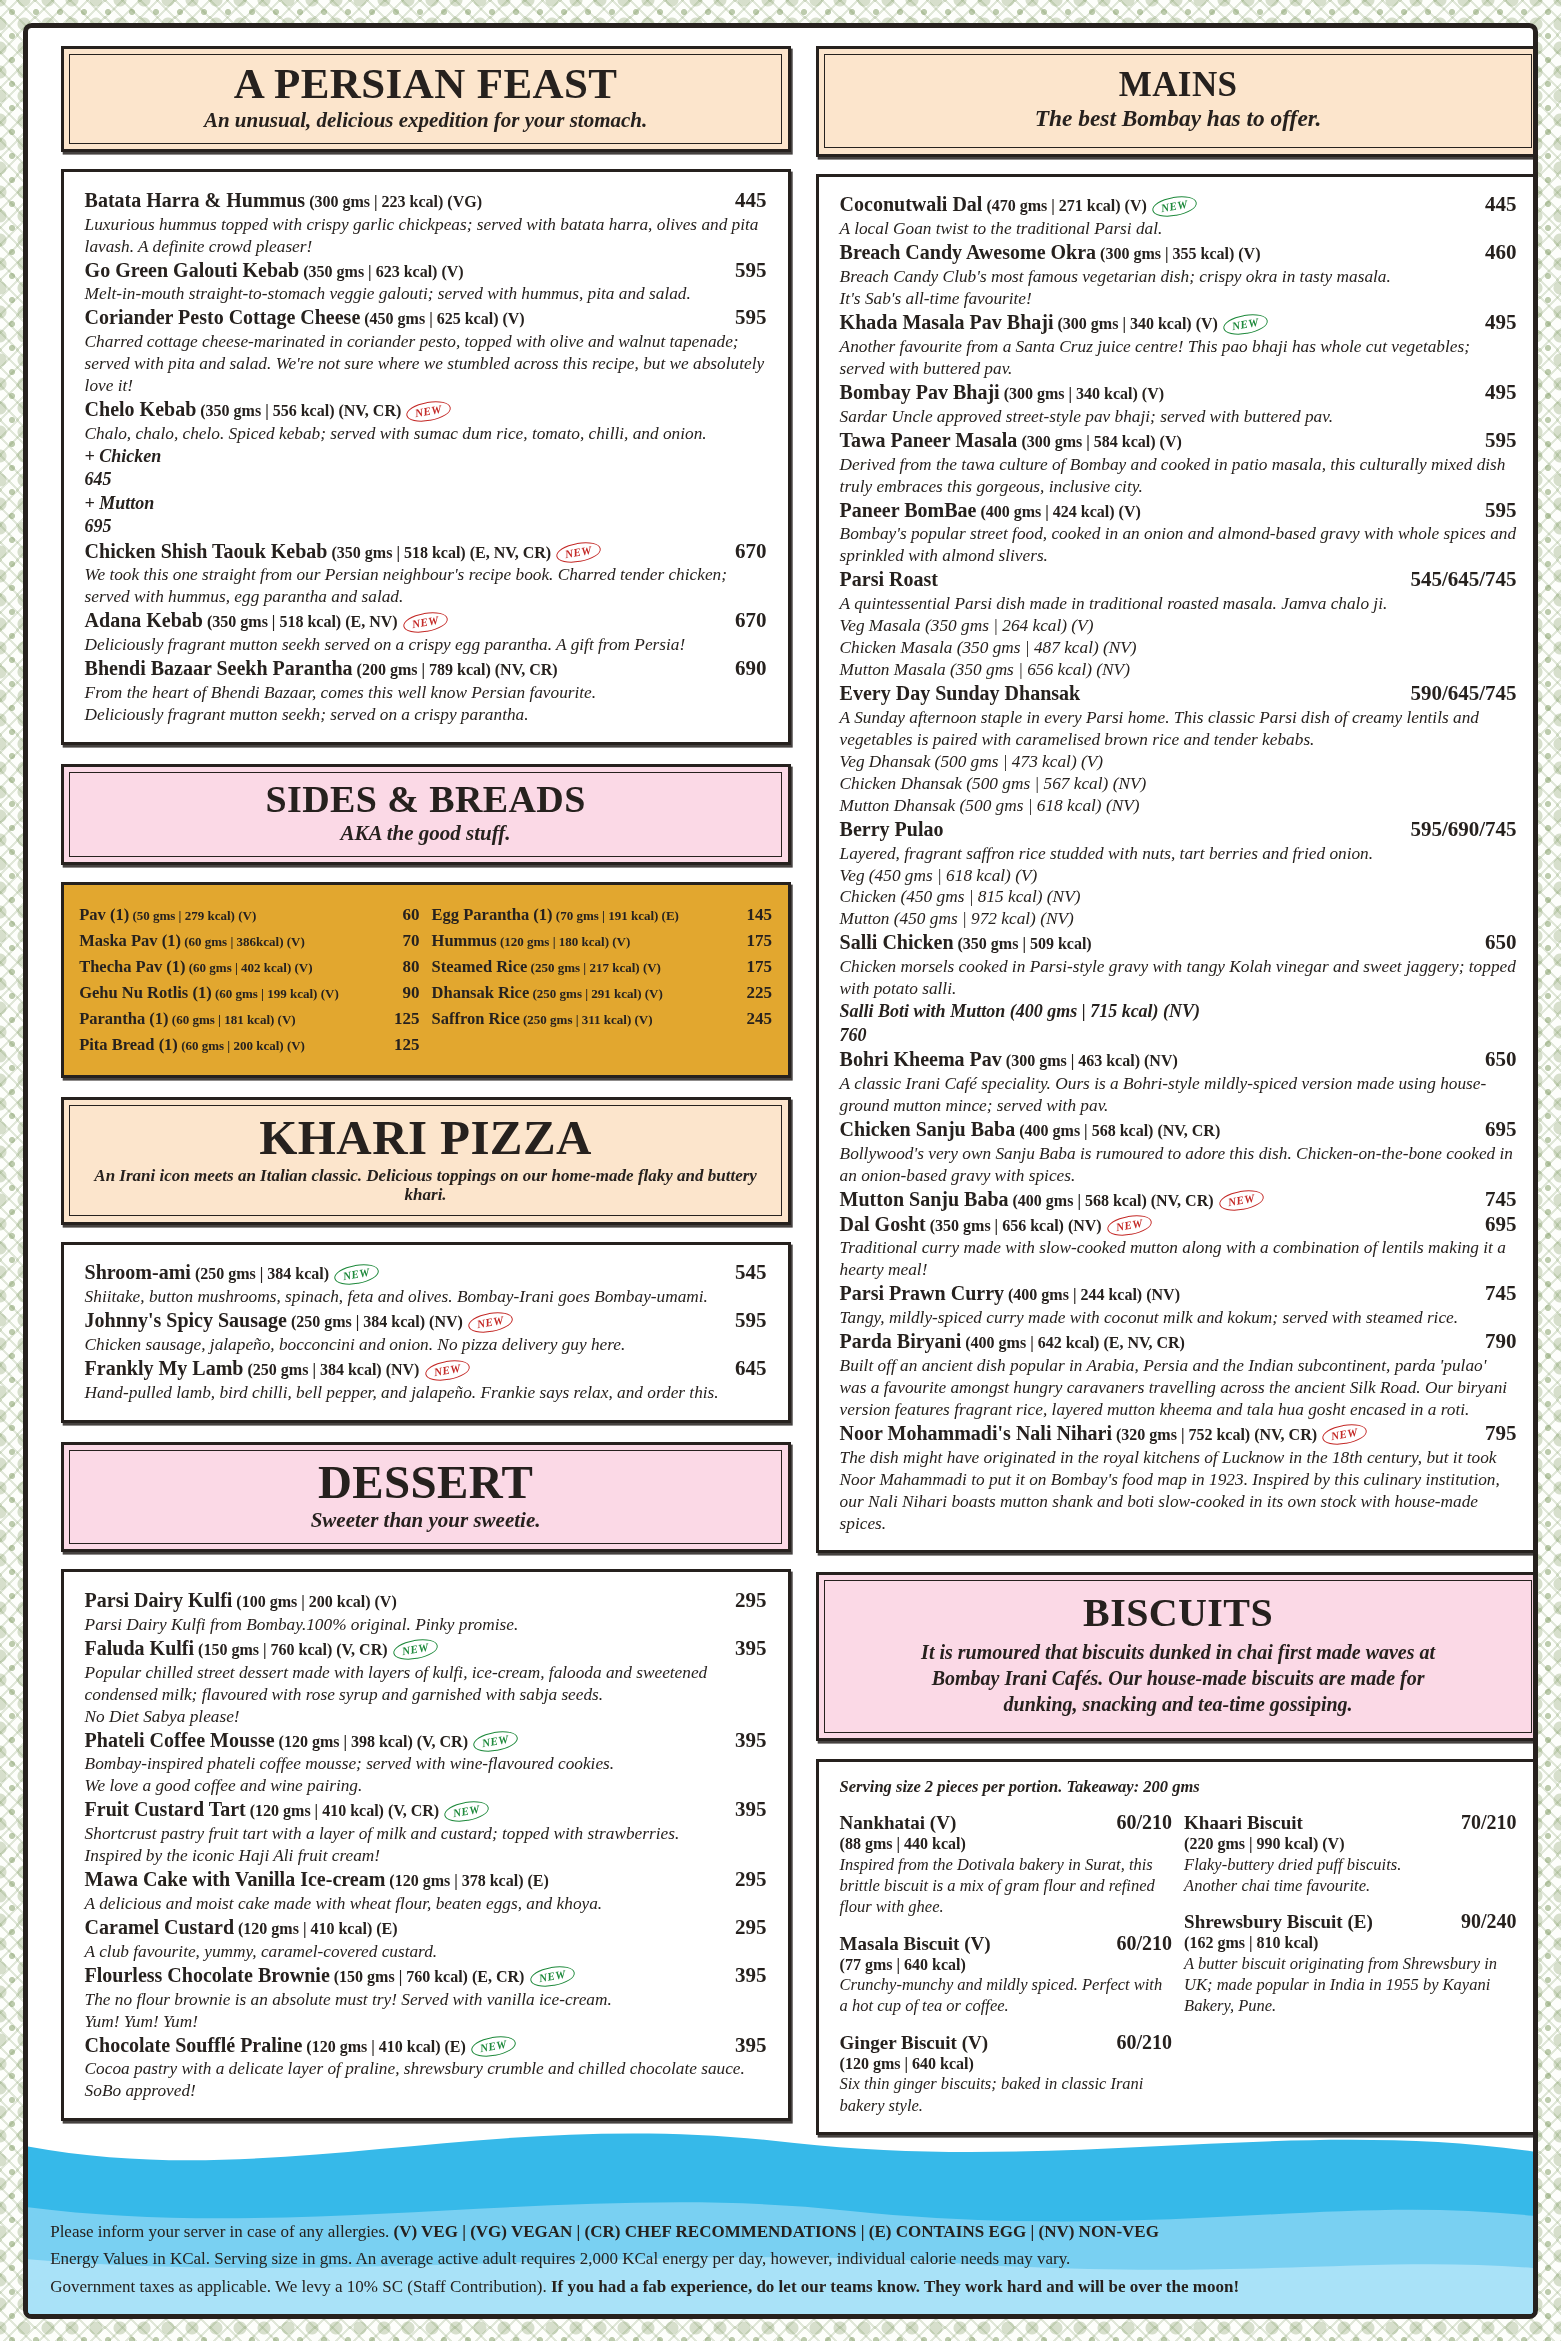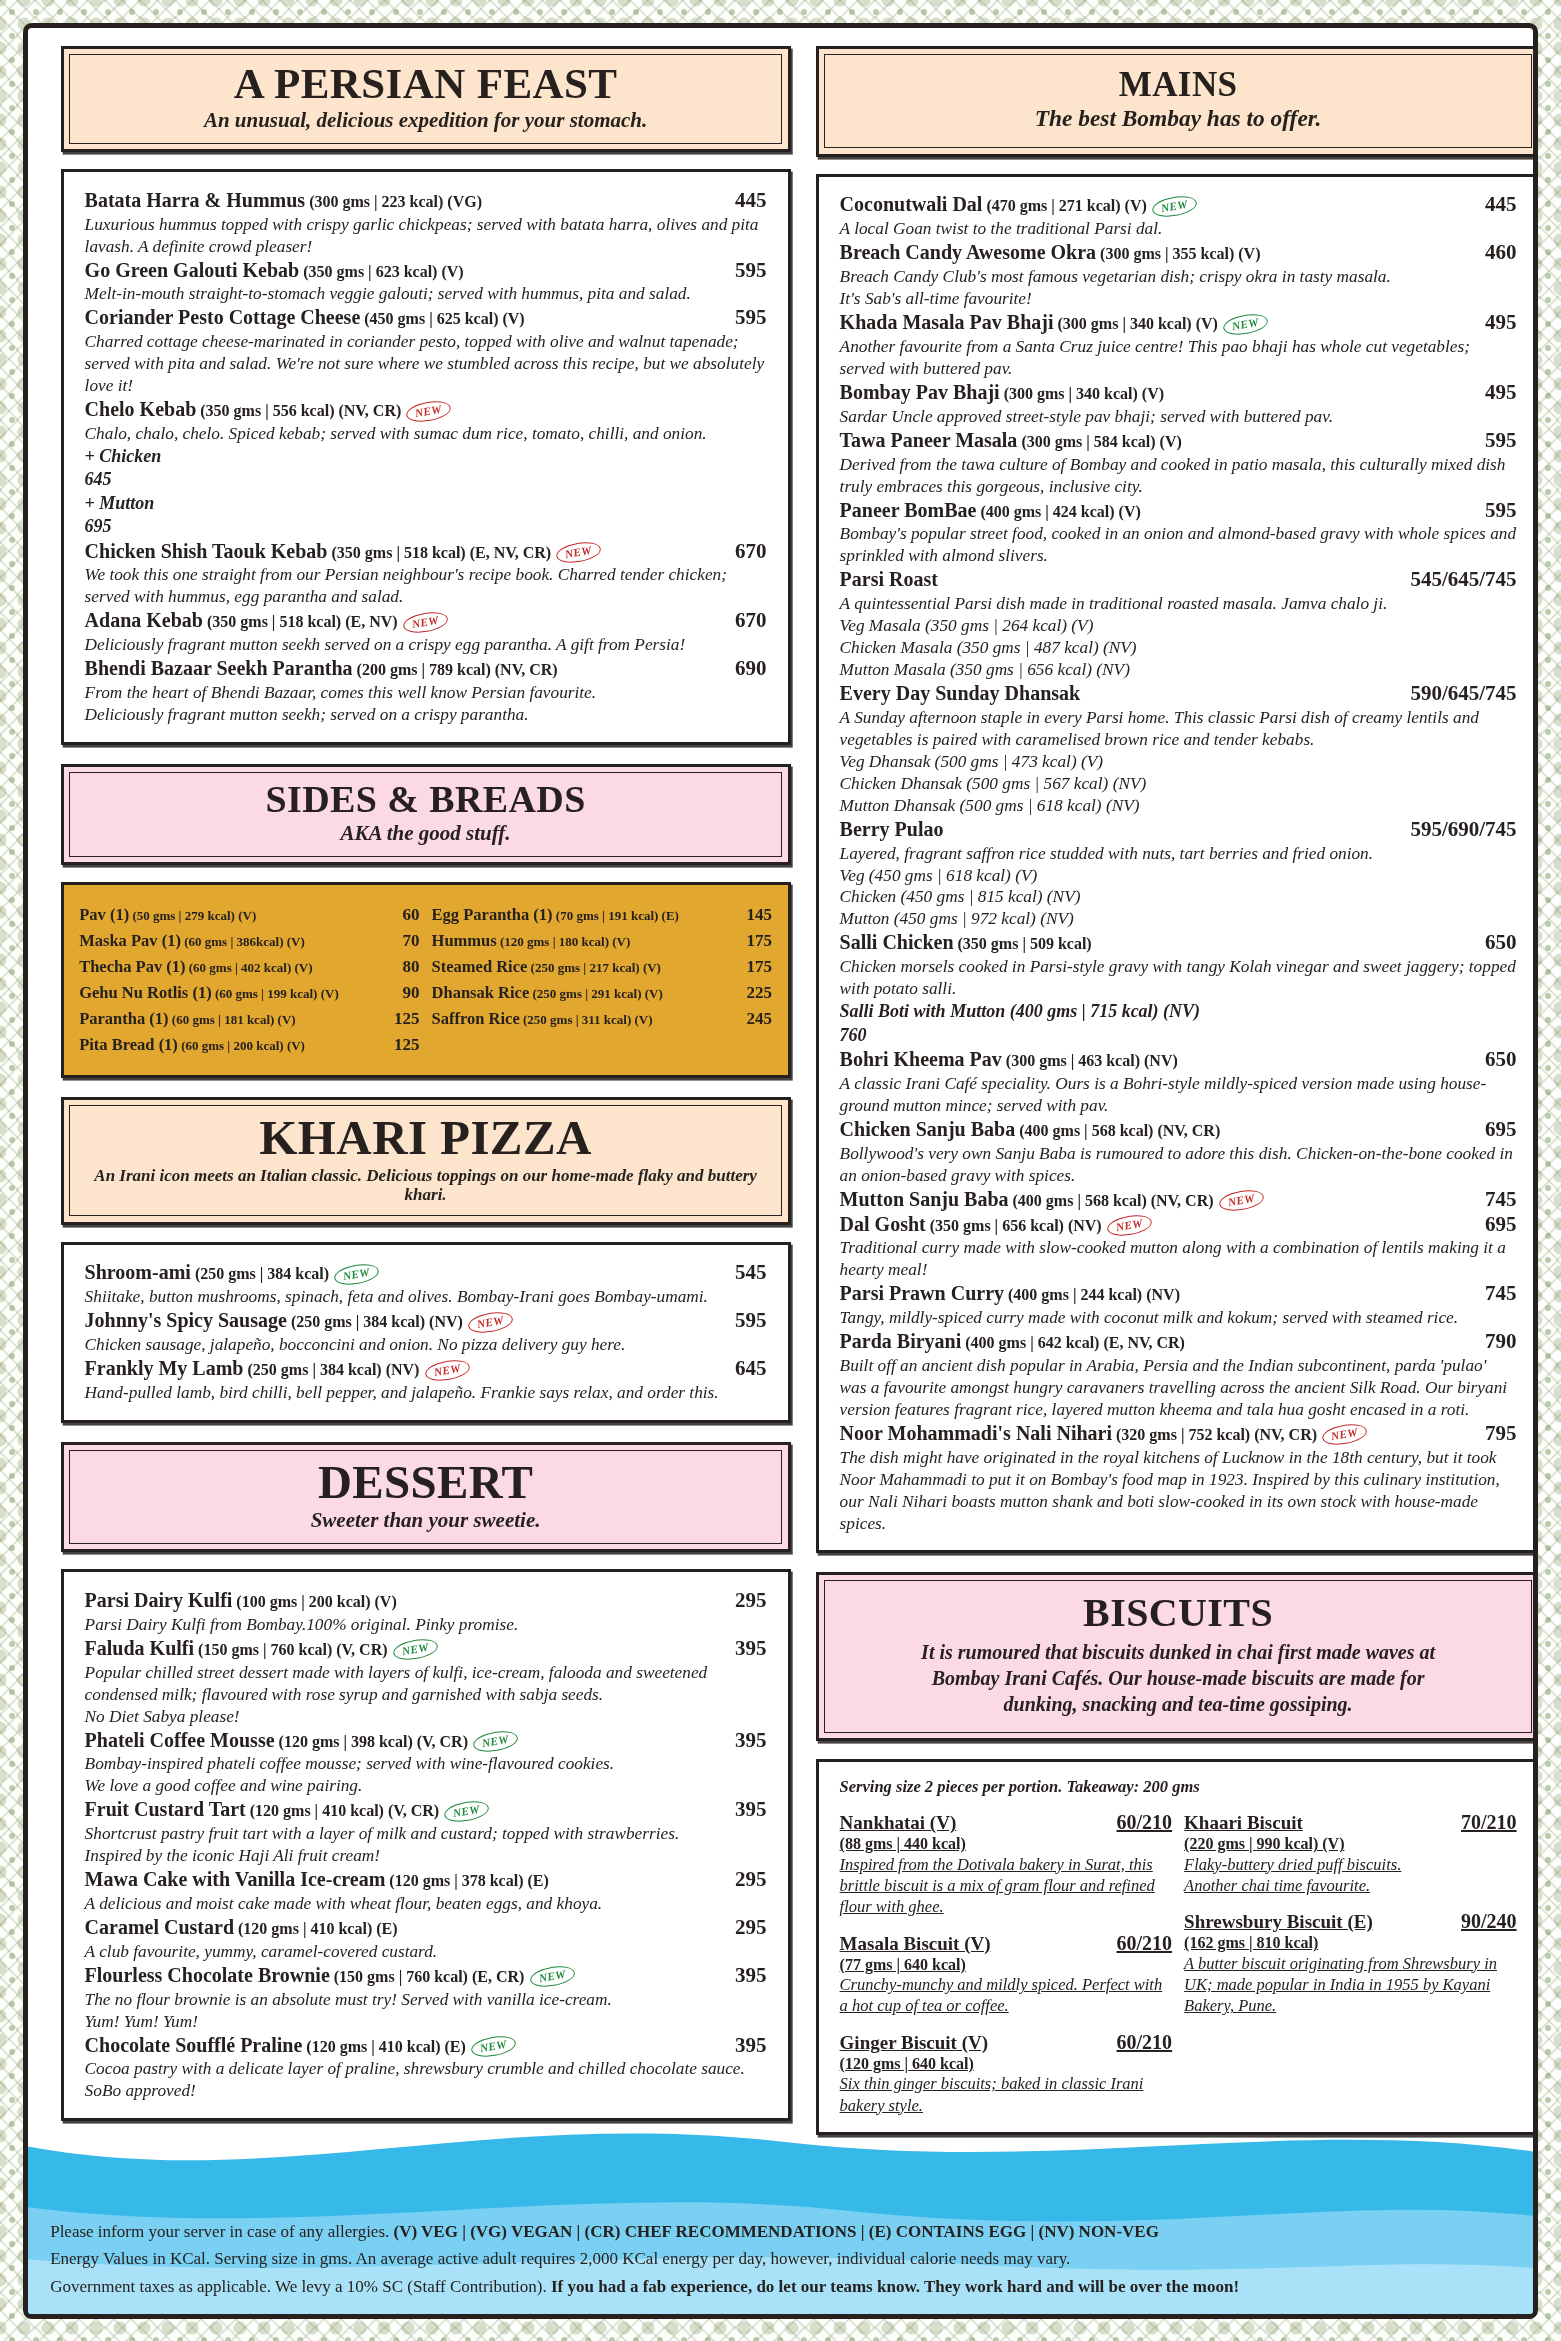--- a/index.html
+++ b/index.html
@@ -52,21 +52,21 @@
   
   .sides-box{border:3.5px solid #26211e;background:#e2a72f;padding:14px 15.6px;display:flex;gap:12px;margin-bottom:19px;box-shadow:1.7px 2.6px 0 rgba(38,33,30,.85);}
   .sides-col{flex:1;min-width:0;}
   .side-row{display:flex;justify-content:space-between;align-items:baseline;margin:6px 0;white-space:nowrap;}
   .side-name{font-weight:bold;font-size:16.5px;}
   .side-info{font-weight:bold;font-size:13px;}
   .side-price{font-weight:bold;font-size:17px;margin-left:7px;}
 
   
   .serving-note{font-weight:bold;font-style:italic;font-size:16.5px;margin-bottom:14px;}
-  .bis-cols{display:flex;gap:12px;text-decoration:underline;}
+  .bis-cols{display:flex;gap:12px;}
   .bis-col{flex:1;min-width:0;}
   .bis-item + .bis-item{margin-top:14px;}
   .bis-head{display:flex;justify-content:space-between;align-items:baseline;}
   .bis-name{font-weight:bold;font-size:19px;}
   .bis-price{font-weight:bold;font-size:20px;margin-left:27px;white-space:nowrap;}
   .bis-info{font-weight:bold;font-size:16px;line-height:1.2;}
   .bis-desc{font-style:italic;font-size:16.5px;line-height:1.3;white-space:pre-line;}
 
   
   .wave-band{position:absolute;left:0;right:0;bottom:0;height:204px;z-index:0;}

